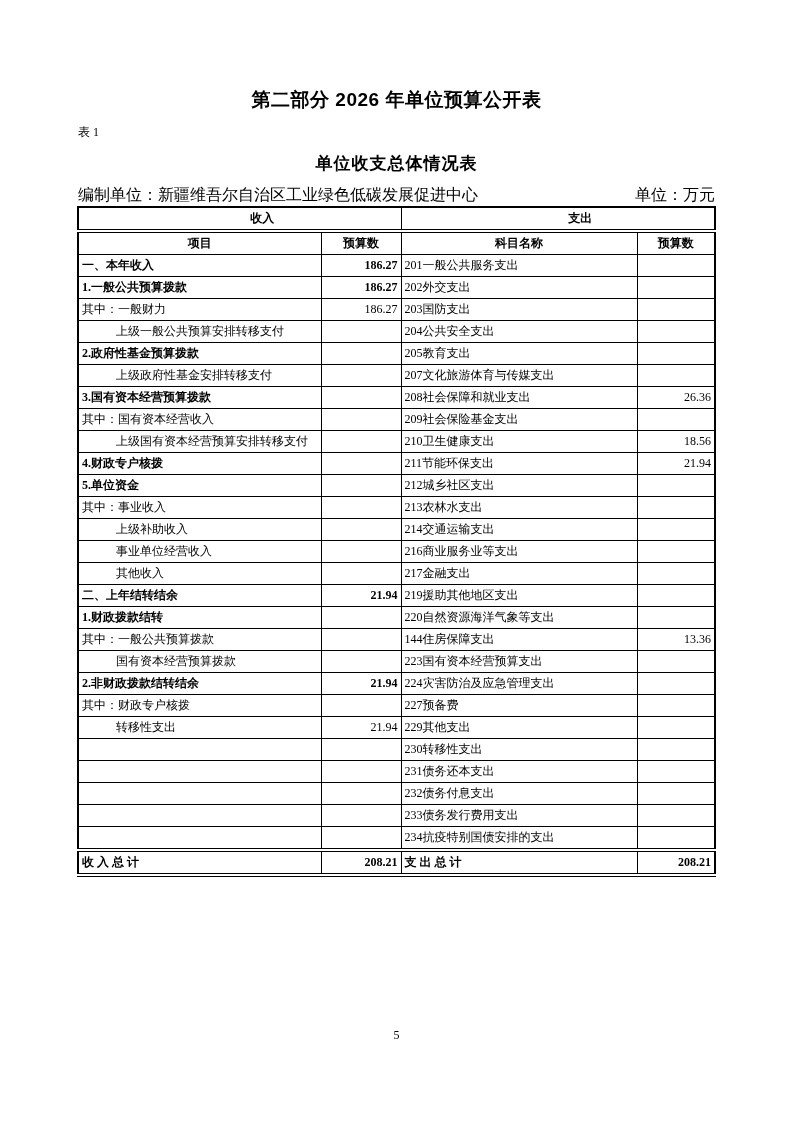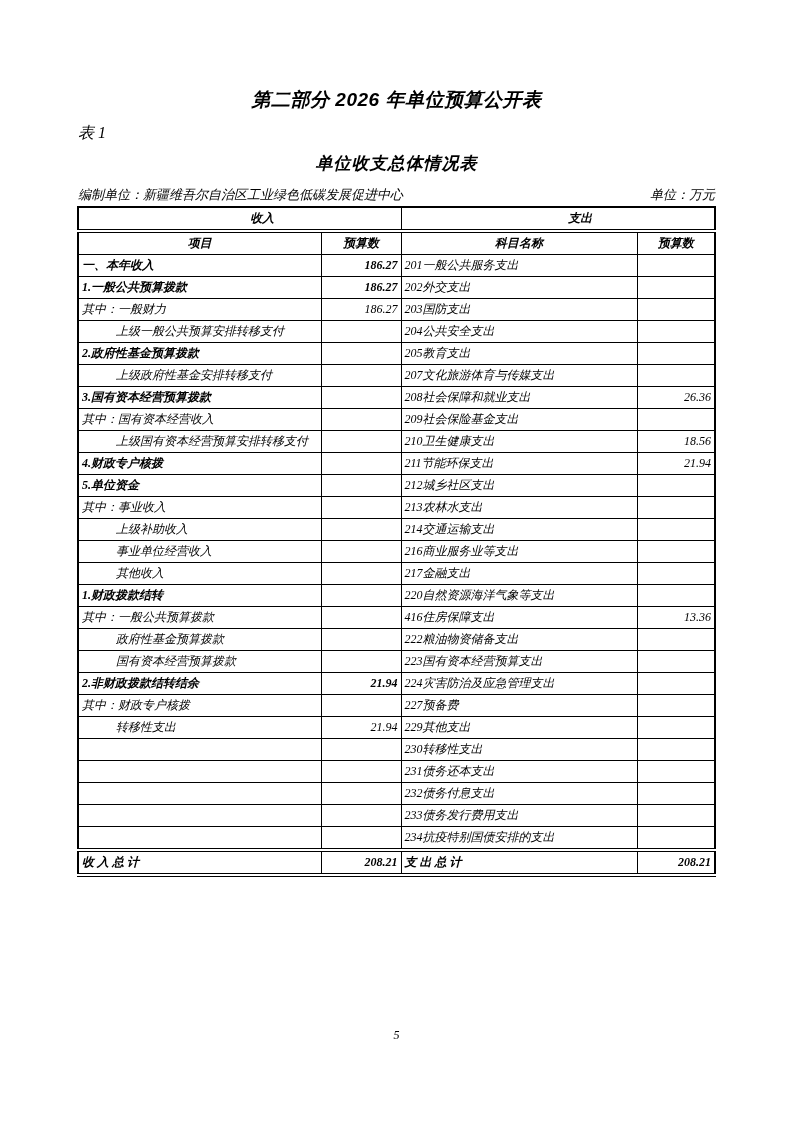--- a/index.html
+++ b/index.html
@@ -4,54 +4,53 @@
 <style>
   html, body { margin:0; padding:0; background:#ffffff; }
   .page {
     position: relative;
     width: 793px;
     height: 1122px;
     background: #ffffff;
     color: #000;
     font-family: "Liberation Serif", "DejaVu Serif", serif;
     overflow: hidden;
-    font-style: italic;
   }
   .part-title {
     margin: 0 auto;
     padding-top: 88px;
     text-align: center;
     font-family: "Liberation Sans", "DejaVu Sans", sans-serif;
     font-weight: bold;
     font-size: 19px;
     line-height: 24px;
     letter-spacing: 0.5px;
   }
   .table-no {
     width: 637px;
     margin: 13px auto 0;
-    font-size: 16px;
+    font-size: 12px;
     line-height: 15px;
     text-align: left;
   }
   .table-title {
     margin-top: 13px;
     text-align: center;
     font-family: "Liberation Sans", "DejaVu Sans", sans-serif;
     font-weight: bold;
     font-size: 17px;
     line-height: 21px;
     letter-spacing: 1px;
   }
   .meta {
     width: 637px;
     margin: 13px auto 4px;
     display: flex;
     justify-content: space-between;
-    font-size: 13px;
+    font-size: 16px;
     line-height: 15px;
   }
   table.budget {
     width: 637px;
     margin: 0 auto;
     border-collapse: collapse;
     table-layout: fixed;
     border: 2px solid #000;
     font-size: 12px;
   }
@@ -205,36 +204,36 @@
           <td class="item"><span class="code">216</span><span>商业服务业等支出</span></td>
           <td class="val"></td>
         </tr>
         <tr>
           <td class="item ind">其他收入</td>
           <td class="val"></td>
           <td class="item"><span class="code">217</span><span>金融支出</span></td>
           <td class="val"></td>
         </tr>
         <tr>
+          <td class="item b">二、上年结转结余</td>
+          <td class="val b">21.94</td>
+          <td class="item"><span class="code">219</span><span>援助其他地区支出</span></td>
+          <td class="val"></td>
+        </tr>
+        <tr>
           <td class="item b">1.财政拨款结转</td>
           <td class="val"></td>
           <td class="item"><span class="code">220</span><span>自然资源海洋气象等支出</span></td>
           <td class="val"></td>
         </tr>
         <tr>
           <td class="item">其中：一般公共预算拨款</td>
           <td class="val"></td>
-          <td class="item"><span class="code">416</span><span>住房保障支出</span></td>
+          <td class="item"><span class="code">144</span><span>住房保障支出</span></td>
           <td class="val">13.36</td>
-        </tr>
-        <tr>
-          <td class="item ind">政府性基金预算拨款</td>
-          <td class="val"></td>
-          <td class="item"><span class="code">222</span><span>粮油物资储备支出</span></td>
-          <td class="val"></td>
         </tr>
         <tr>
           <td class="item ind">国有资本经营预算拨款</td>
           <td class="val"></td>
           <td class="item"><span class="code">223</span><span>国有资本经营预算支出</span></td>
           <td class="val"></td>
         </tr>
         <tr>
           <td class="item b">2.非财政拨款结转结余</td>
           <td class="val b">21.94</td>

